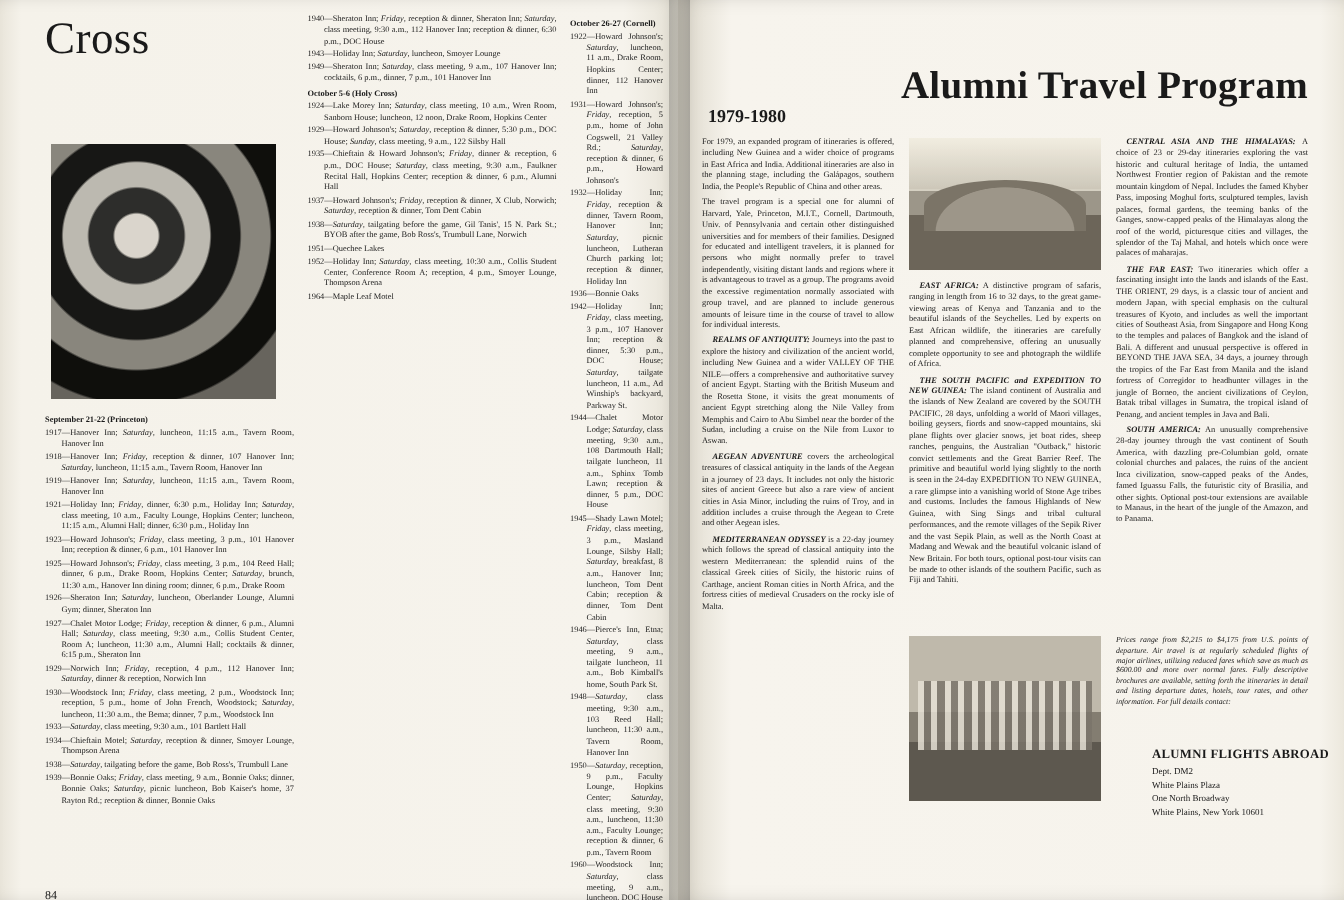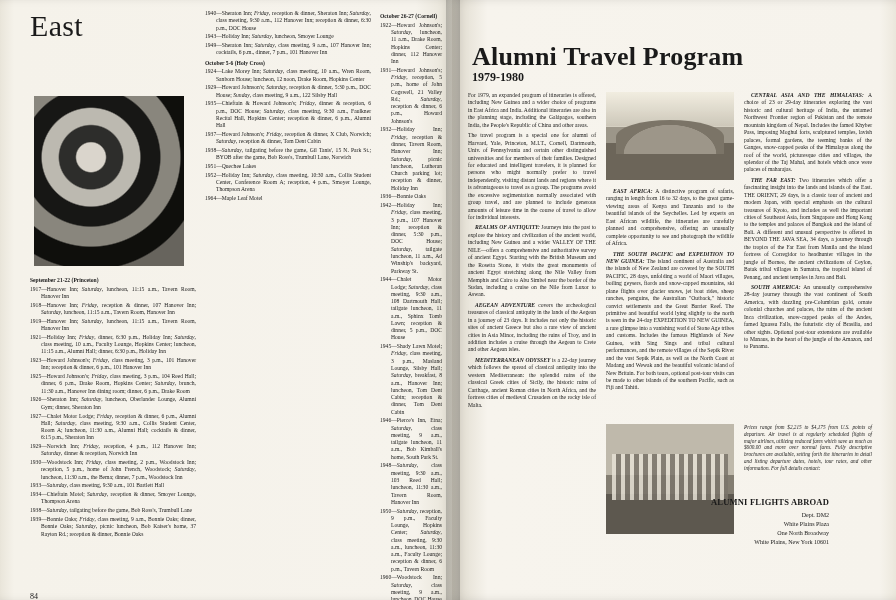--- a/index.html
+++ b/index.html
@@ -48,21 +48,21 @@
   .col{
     position:absolute;font-size:5.6px;line-height:1.30;text-align:justify;
   }
   .col p{margin:0 0 1.5px 0;}
   .col .head{font-weight:bold;margin-top:3px;}
   .entry{margin:0 0 1.2px 0;padding-left:11px;text-indent:-11px;}
   .folio{position:absolute;left:30px;top:592px;font-size:8px;}
 
   
   .rtitle{
-    position:absolute;left:472px;top:42px;width:400px;text-align:left;
+    position:absolute;left:472px;top:42px;width:400px;text-align:right;
     font-size:26px;font-weight:bold;letter-spacing:.2px;
   }
   .rsub{
     position:absolute;left:472px;top:70px;width:400px;
     font-size:12px;font-weight:bold;
   }
   .rcol{position:absolute;font-size:5.6px;line-height:1.33;text-align:justify;}
   .rcol p{margin:0 0 3px 0;text-indent:7px;}
   .rcol p.noind{text-indent:0;}
   .rcol .sh{font-weight:bold;font-style:italic;}
@@ -89,37 +89,37 @@
   .rphoto .sky{
     position:absolute;left:0;top:0;width:128px;height:34px;
     background:linear-gradient(180deg,#e9e5d9,#c7c2b5);
   }
   .rphoto .mound{
     position:absolute;left:10px;top:28px;width:108px;height:34px;
     background:radial-gradient(ellipse at 50% 100%,#9b9488 0 60%,#7b7569 61% 100%);
     border-radius:50% 50% 0 0;
   }
   .flights{
-    position:absolute;left:701px;top:496px;width:128px;text-align:right;
+    position:absolute;left:768px;top:496px;width:128px;text-align:left;
     font-size:6px;line-height:1.5;
   }
   .flights .fh{font-weight:bold;font-size:8.5px;letter-spacing:.2px;margin-bottom:2px;}
   .pricenote{position:absolute;left:744px;top:424px;width:128px;font-size:5.2px;font-style:italic;line-height:1.3;text-align:justify;}
 </style>
 </head>
 <body>
 
 <div class="page">
 
   <div class="leaf left"></div>
   <div class="leaf right"></div>
   <div class="gutter"></div>
 
   <div class="title">
-    <div>East</div>
+    <div>Cross</div>
   </div>
 
   <div class="photo"></div>
 
   <div class="col" id="col1" style="left:30px;top:274px;width:166px;">
     <p class="head">September 21-22 (Princeton)</p>
     <div id="col1-entries">
         <p class="entry">1917—Hanover Inn; <i>Saturday</i>, luncheon, 11:15 a.m., Tavern Room, Hanover Inn</p>
         <p class="entry">1918—Hanover Inn; <i>Friday</i>, reception &amp; dinner, 107 Hanover Inn; <i>Saturday</i>, luncheon, 11:15 a.m., Tavern Room, Hanover Inn</p>
         <p class="entry">1919—Hanover Inn; <i>Saturday</i>, luncheon, 11:15 a.m., Tavern Room, Hanover Inn</p>

